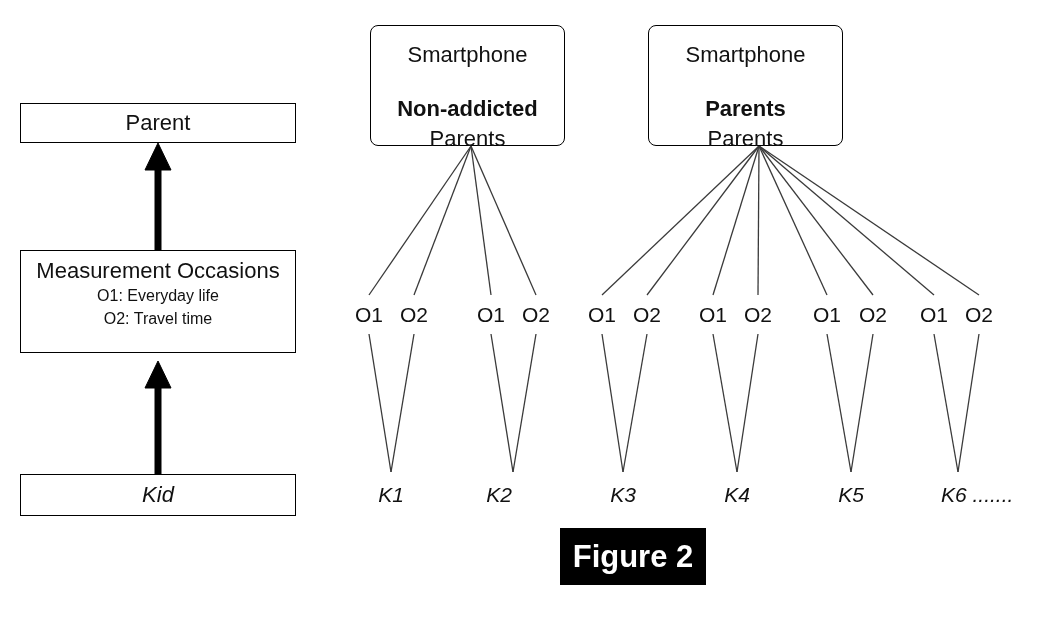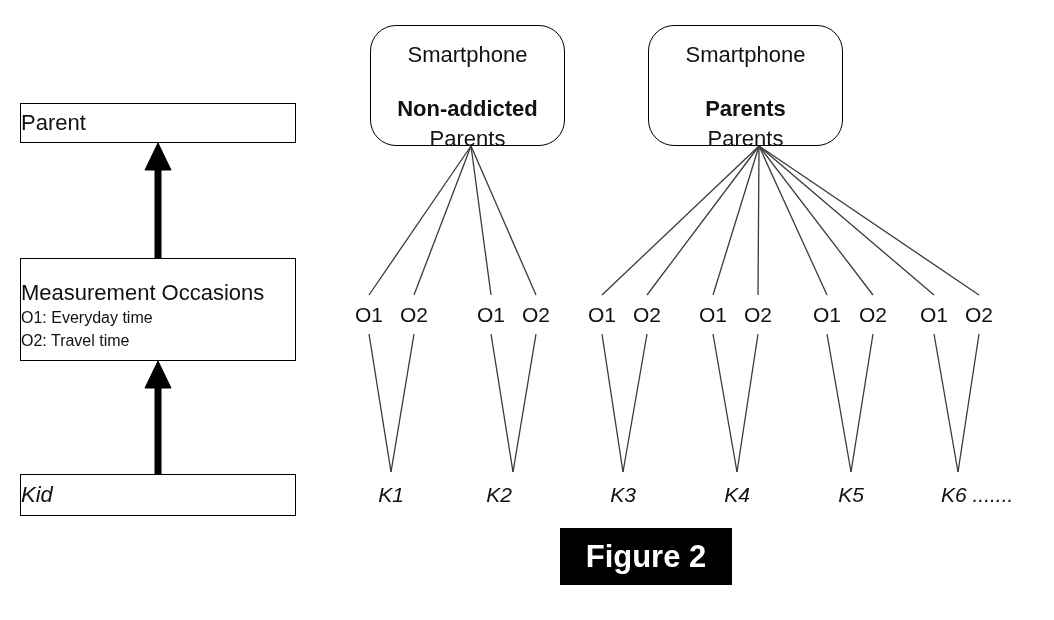--- a/index.html
+++ b/index.html
@@ -11,35 +11,35 @@
     font-family: "Liberation Sans", sans-serif;
     color: #111111;
     overflow: hidden;
   }
   #connectors { position: absolute; left: 0; top: 0; width: 1054px; height: 620px; }
   .box {
     position: absolute;
     box-sizing: border-box;
     border: 1.6px solid #000000;
     background: #ffffff;
-    text-align: left;
+    text-align: center;
   }
   .plain-box { font-size: 22px; }
   .parent-box   { left: 20px; top: 103px; width: 276px; height: 40px; line-height: 37px; }
   .kid-box      { left: 20px; top: 474px; width: 276px; height: 42px; line-height: 39px; font-style: italic; }
-  .mo-box       { left: 20px; top: 258px; width: 276px; height: 103px; padding-top: 20px; }
+  .mo-box       { left: 20px; top: 250px; width: 276px; height: 103px; padding-top: 6px; }
   .mo-title     { font-size: 22px; line-height: 27px; }
   .mo-sub       { font-size: 16px; line-height: 23px; }
   .group-box {
     position: absolute;
     top: 25px;
     height: 121px;
     box-sizing: border-box;
     border: 1.6px solid #000000;
-    border-radius: 26px;
+    border-radius: 8px;
     background: #ffffff;
     text-align: center;
     font-size: 22px;
     line-height: 30px;
     padding-top: 14px;
   }
   .group-box-a { left: 370px; width: 195px; }
   .group-box-b { left: 648px; width: 195px; }
   .bold-line { font-weight: bold; margin-top: 24px; }
   .o-label {
@@ -57,21 +57,21 @@
     font-size: 21px;
     line-height: 25px;
     white-space: nowrap;
     font-style: italic;
   }
   .k-label-last { transform: none; }
   .figure-caption {
     position: absolute;
     left: 560px;
     top: 528px;
-    width: 172px;
+    width: 146px;
     height: 57px;
     background: #000000;
     color: #ffffff;
     font-size: 31px;
     font-weight: bold;
     text-align: center;
     line-height: 57px;
   }
 </style>
 </head>
@@ -119,21 +119,21 @@
       <polygon points="158,361 145,388 171,388" stroke-width="1"></polygon>
     </g>
   </svg>
 
   <div class="box plain-box parent-box">
     <span>Parent</span>
   </div>
 
   <div class="box mo-box">
     <div class="mo-title">Measurement Occasions</div>
-    <div class="mo-sub">O1: Everyday time</div>
+    <div class="mo-sub">O1: Everyday life</div>
     <div class="mo-sub">O2: Travel time</div>
   </div>
 
   <div class="box plain-box kid-box">
     <span>Kid</span>
   </div>
 
   <div class="group-box group-box-a">
     <div>Smartphone</div>
     <div class="bold-line">Non-addicted</div>

